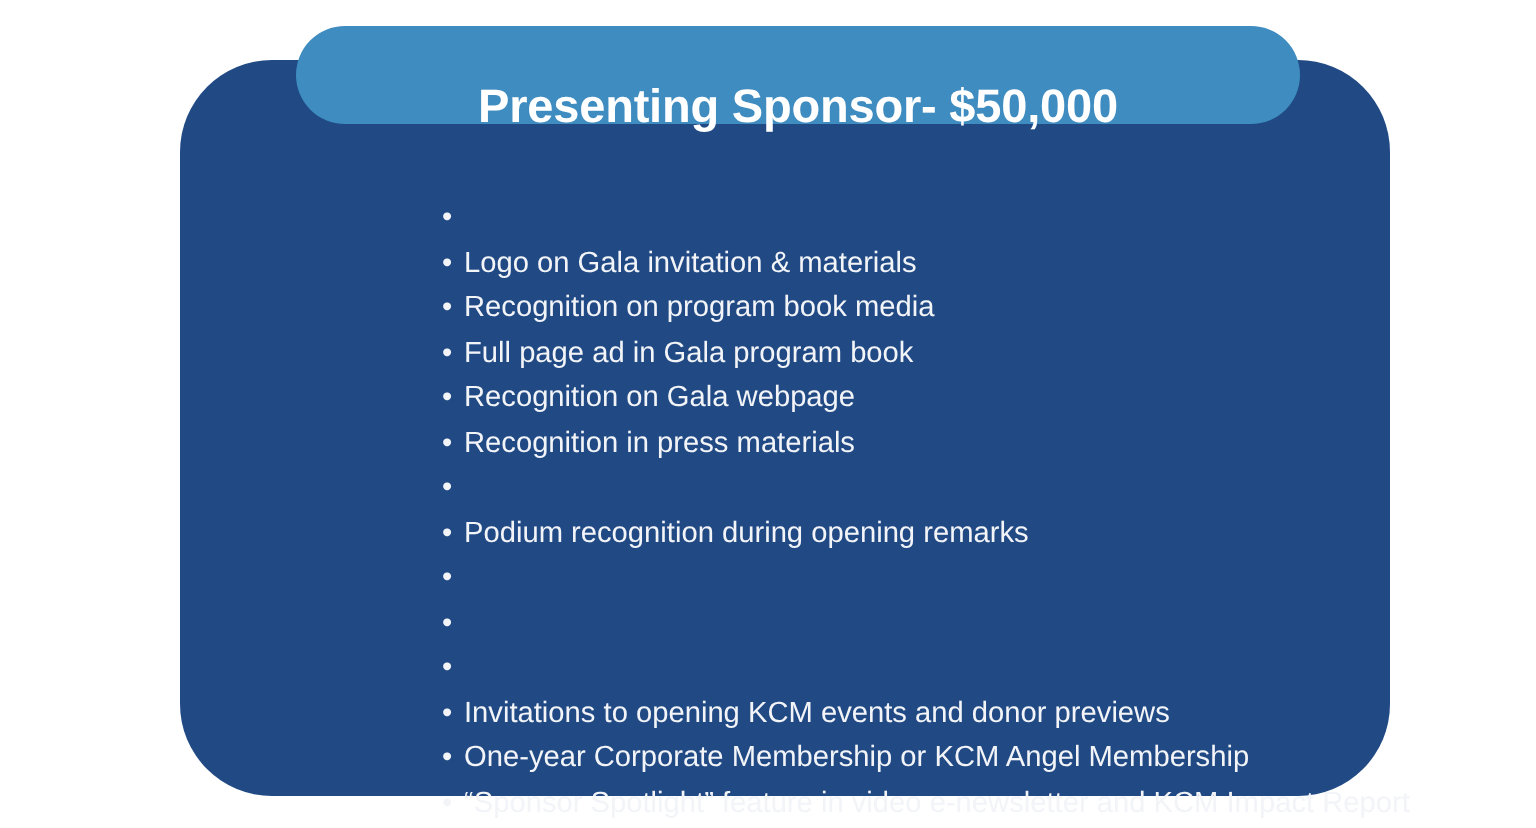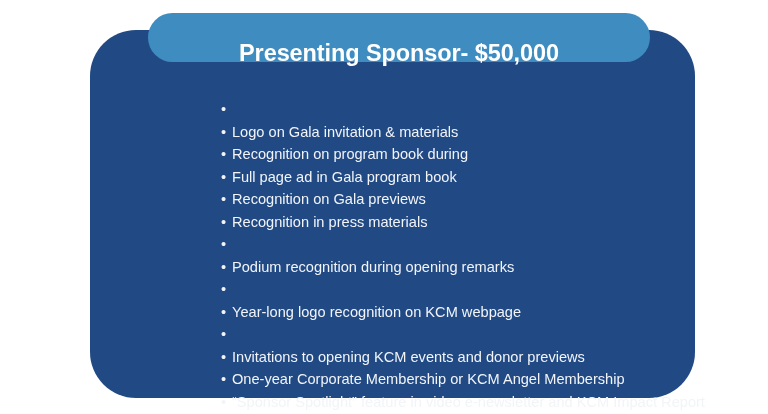--- a/index.html
+++ b/index.html
@@ -80,28 +80,28 @@
     font-size: 14.6px;
   }
 </style>
 </head>
 <body>
 
 <div class="sponsor-card">
   <ul class="benefits-list">
       <li class="benefit-item"><span class="benefit-bullet">•</span></li>
       <li class="benefit-item"><span class="benefit-bullet">•</span><span>Logo on Gala invitation &amp; materials</span></li>
-      <li class="benefit-item"><span class="benefit-bullet">•</span><span>Recognition on program book during</span></li>
+      <li class="benefit-item"><span class="benefit-bullet">•</span><span>Recognition on program book media</span></li>
       <li class="benefit-item"><span class="benefit-bullet">•</span><span>Full page ad in Gala program book</span></li>
-      <li class="benefit-item"><span class="benefit-bullet">•</span><span>Recognition on Gala previews</span></li>
+      <li class="benefit-item"><span class="benefit-bullet">•</span><span>Recognition on Gala webpage</span></li>
       <li class="benefit-item"><span class="benefit-bullet">•</span><span>Recognition in press materials</span></li>
       <li class="benefit-item"><span class="benefit-bullet">•</span></li>
       <li class="benefit-item"><span class="benefit-bullet">•</span><span>Podium recognition during opening remarks</span></li>
       <li class="benefit-item"><span class="benefit-bullet">•</span></li>
-      <li class="benefit-item"><span class="benefit-bullet">•</span><span>Year-long logo recognition on KCM webpage</span></li>
+      <li class="benefit-item"><span class="benefit-bullet">•</span></li>
       <li class="benefit-item"><span class="benefit-bullet">•</span></li>
       <li class="benefit-item"><span class="benefit-bullet">•</span><span>Invitations to opening KCM events and donor previews</span></li>
       <li class="benefit-item"><span class="benefit-bullet">•</span><span>One-year Corporate Membership or KCM Angel Membership</span></li>
       <li class="benefit-item"><span class="benefit-bullet">•</span><span>“Sponsor Spotlight” feature in video e-newsletter and KCM Impact Report</span></li>
     </ul>
 </div>
 
 <div class="tier-banner">
   <span class="tier-title">Presenting Sponsor- $50,000</span>
 </div>

